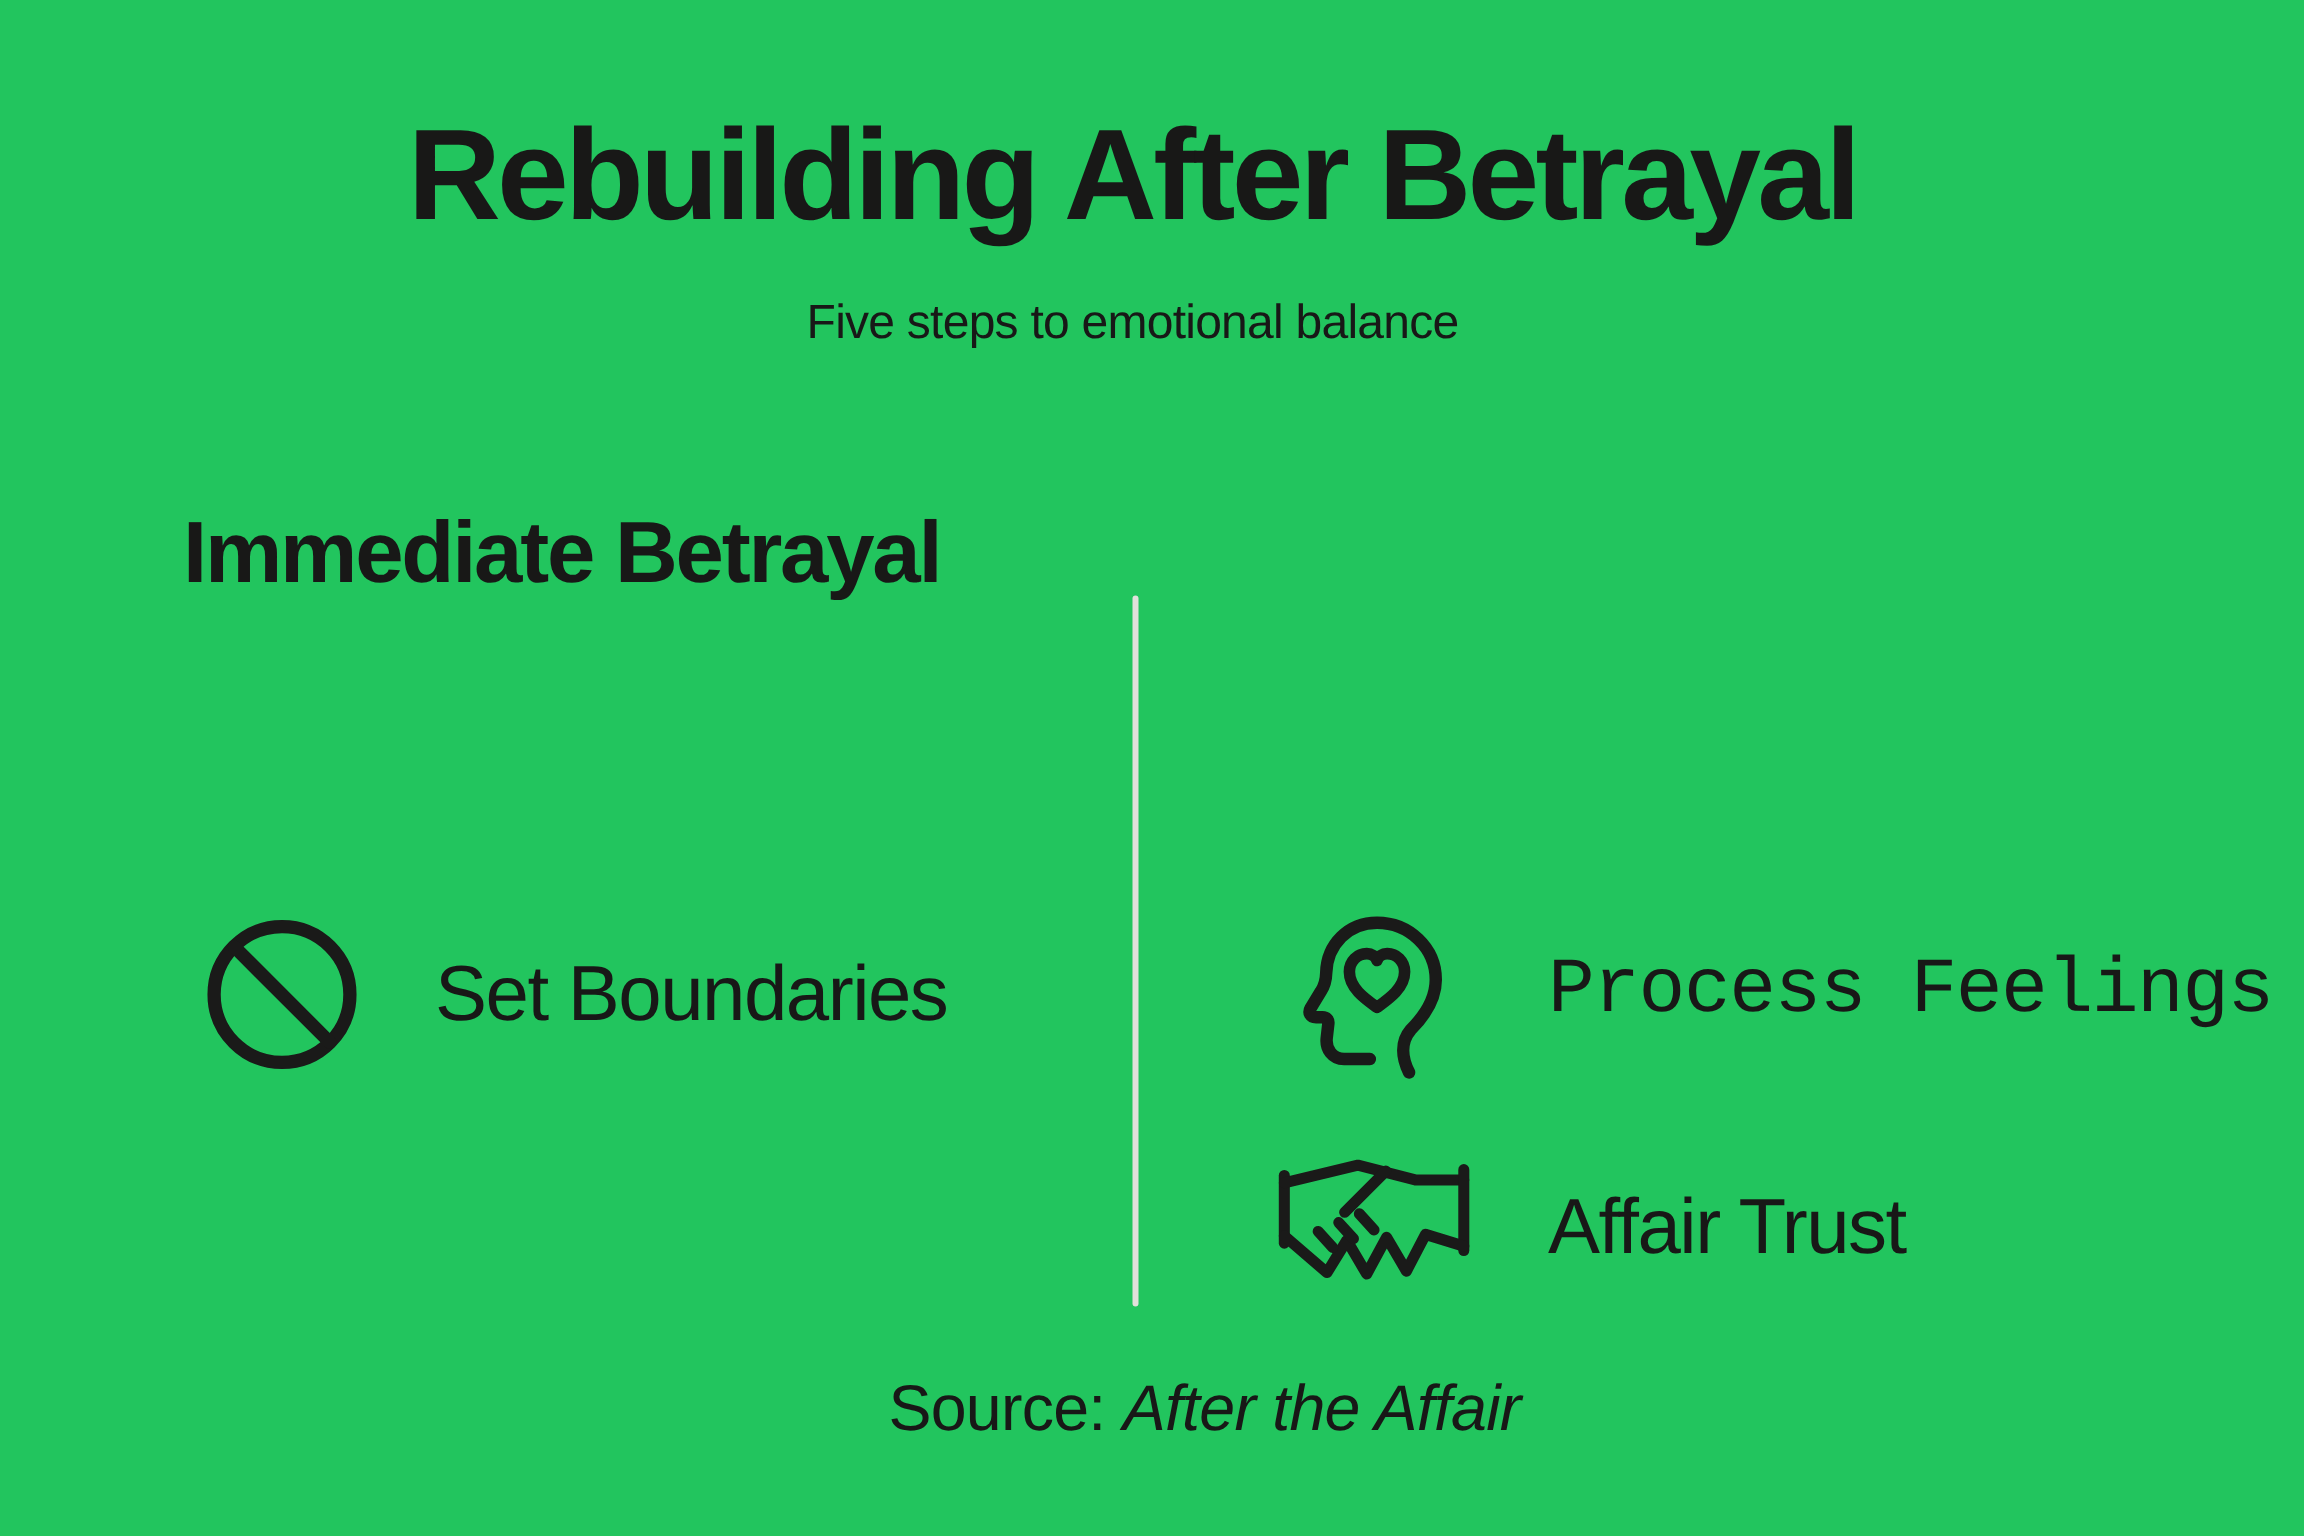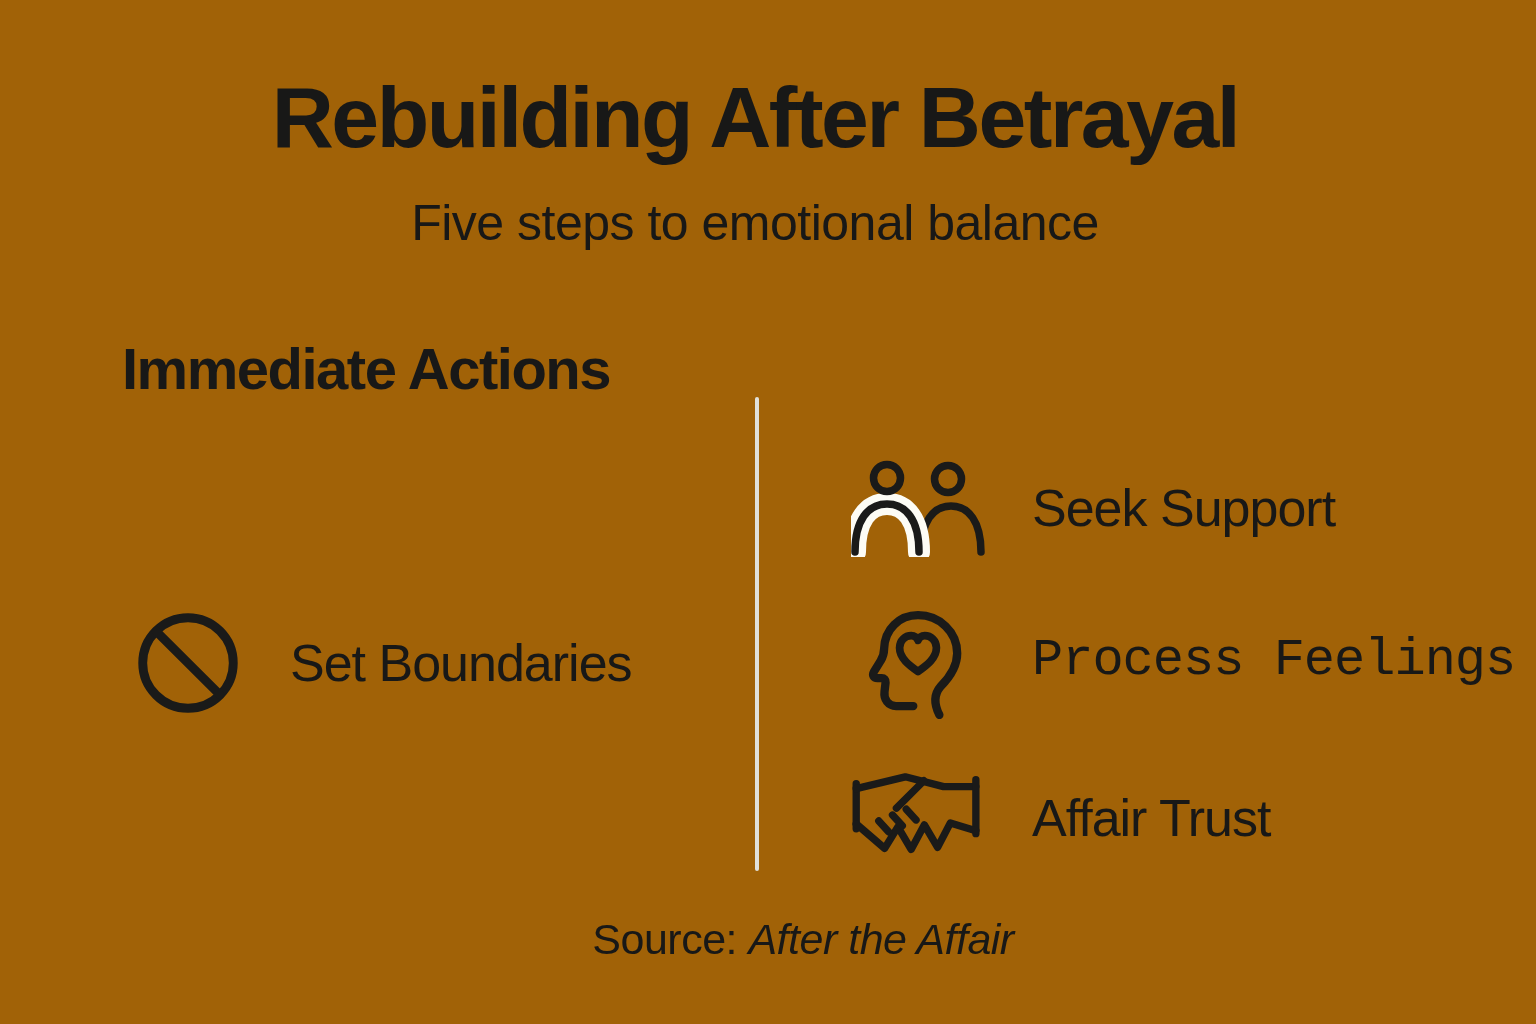--- a/index.html
+++ b/index.html
@@ -1,31 +1,31 @@
 <!DOCTYPE html>
 <html><head>
 <meta charset="utf-8">
 <style>
   html,body{margin:0;padding:0;}
   .canvas{
     position:relative;
     width:1536px;height:1024px;
-    background:#a16207;
+    background:#22c55e;
     color:#181817;
     font-family:"Liberation Sans", sans-serif;
     overflow:hidden;
   }
   .centered{position:absolute;left:0;width:1510px;text-align:center;}
   .title{
     top:74px;
     font-size:86px;font-weight:700;letter-spacing:-2.5px;line-height:1;
   }
   .subtitle{
     top:198px;
-    font-size:50px;font-weight:400;letter-spacing:-0.5px;line-height:1;
+    font-size:32px;font-weight:400;letter-spacing:-0.5px;line-height:1;
   }
   .col-heading{
     position:absolute;top:340px;
     font-size:58px;font-weight:700;letter-spacing:-1.5px;line-height:1;
   }
   .heading-left{left:122px;}
   .heading-right{left:874px;}
   .divider{
     position:absolute;left:755px;top:397px;
     width:4px;height:474px;background:#E1E1DB;border-radius:2px;
@@ -57,47 +57,35 @@
   svg *{vector-effect:none;}
 </style>
 </head>
 <body>
 
 <div class="canvas">
 
   <div class="centered title">Rebuilding After Betrayal</div>
   <div class="centered subtitle">Five steps to emotional balance</div>
 
-  <div class="col-heading heading-left">Immediate Actions</div>
+  <div class="col-heading heading-left">Immediate Betrayal</div>
 
   <div class="divider"></div>
 
 
   <div class="row left-col row-l2">
     <span class="icon-box">
       <svg width="112" height="112" viewBox="0 0 24 24" fill="none" stroke="#1A1A19" stroke-width="1.9" stroke-linecap="round">
         <circle cx="12" cy="12" r="9.7"></circle>
         <line x1="5.2" y1="5.2" x2="18.8" y2="18.8"></line>
       </svg>
     </span>
     <span class="label">Set Boundaries</span>
   </div>
 
-  <div class="row right-col row-r1">
-    <span class="icon-box">
-      <svg width="134" height="97" viewBox="0 0 134 97" fill="none" stroke="#1A1A19" stroke-width="7.5" stroke-linecap="round">
-        <circle cx="97" cy="19" r="13.5"></circle>
-        <path d="M70 92 C70 62 82 46 100 46 C118 46 130 62 130 92"></path>
-        <path d="M4 92 C4 60 17 44 36 44 C55 44 68 60 68 92" stroke="#FDFCF5" stroke-width="22"></path>
-        <path d="M4 92 C4 60 17 44 36 44 C55 44 68 60 68 92"></path>
-        <circle cx="36" cy="18" r="13.5"></circle>
-      </svg>
-    </span>
-    <span class="label">Seek Support</span>
-  </div>
 
   <div class="row right-col row-r2">
     <span class="icon-box">
       <svg width="114" height="119" viewBox="0 0 96 100" fill="none" stroke="#1A1A19" stroke-width="7" stroke-linecap="round" stroke-linejoin="round">
         <path d="M66 95 C62 87 61 78 67 71 C76 62 81 53 81 43 C81 25 66 11 48 11 C32 11 20 23 19.5 39 C19.4 43 18.5 46.5 16.5 49.5 L10.8 58.8 C9.2 61.6 10.6 64 13.8 64 L17.4 64 C19.6 64 20.9 65.4 20.7 67.5 L19.8 75.5 C19 82 23 87.5 29.5 87.5 L44 87.5"></path>
         <path d="M48 58.5 C41 53.5 32.5 47.5 32.5 38.5 C32.5 32.3 37.2 28.3 42.3 28.3 C45 28.3 47.3 29.9 48 32.2 C48.7 29.9 51 28.3 53.7 28.3 C58.8 28.3 63.5 32.3 63.5 38.5 C63.5 47.5 55 53.5 48 58.5 Z" stroke-width="6.5"></path>
       </svg>
     </span>
     <span class="label">Process Feelings</span>
   </div>

